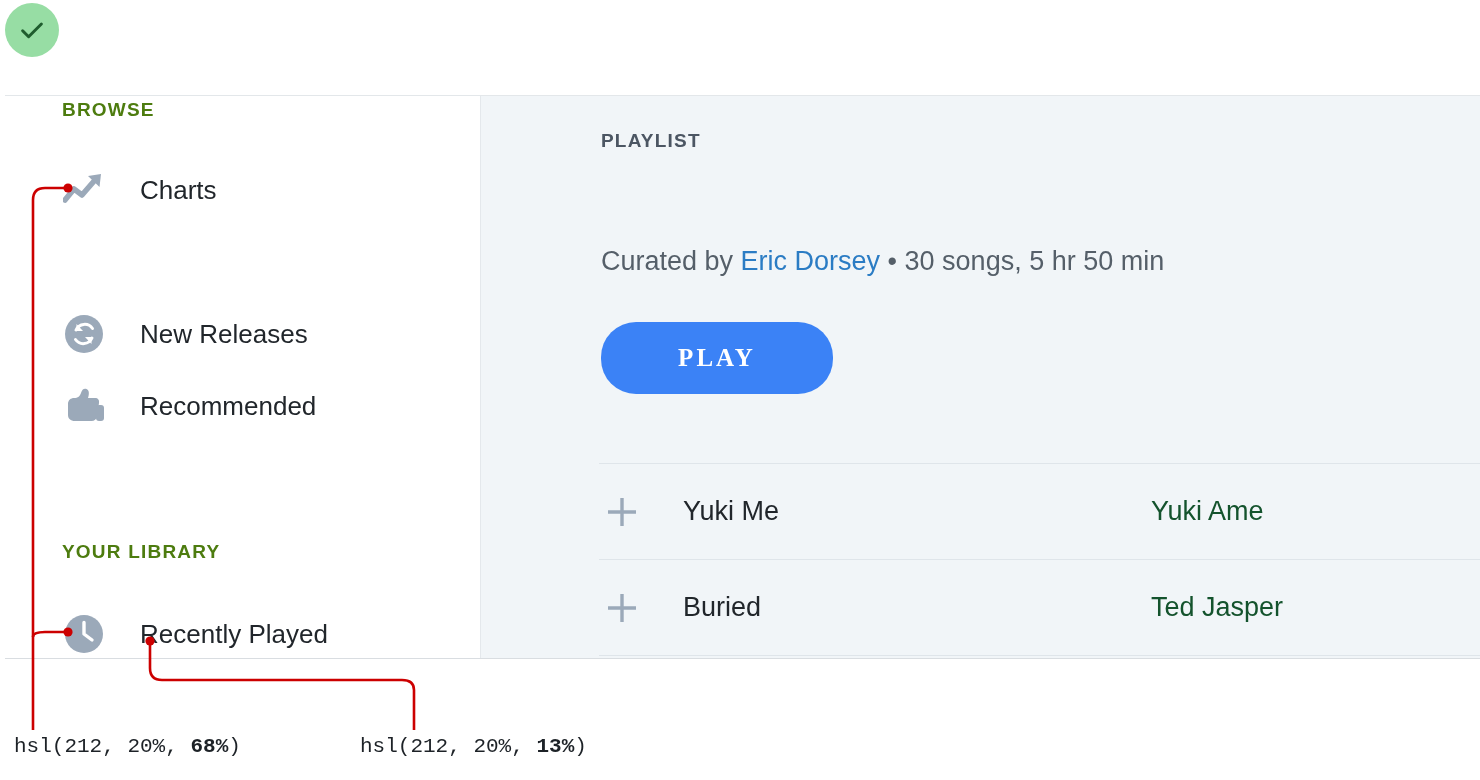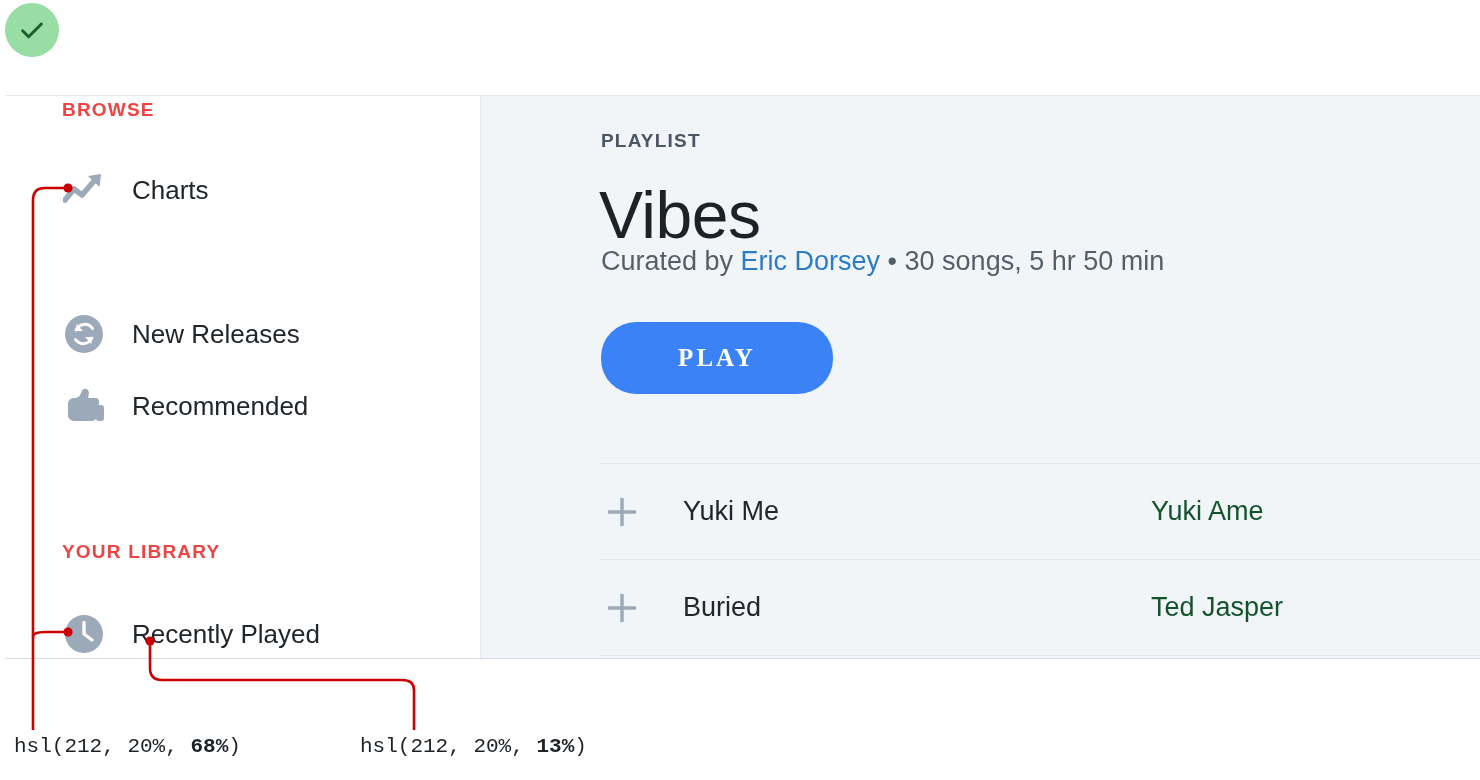--- a/index.html
+++ b/index.html
@@ -53,33 +53,33 @@
     position: relative;
     flex: 0 0 476px;
   }
 
   .section-header {
     position: absolute;
     left: 57px;
     font-size: 19px;
     font-weight: bold;
     letter-spacing: 1.2px;
-    color: #ef4444;
+    color: #4d7c0f;
     text-transform: uppercase;
   }
   #browse-header { top: 3px; }
   #library-header { top: 445px; }
 
   .nav-item {
     position: absolute;
     left: 57px;
     height: 48px;
     display: flex;
     align-items: center;
-    gap: 4px;
+    gap: 12px;
     cursor: pointer;
   }
   .nav-icon {
     width: 44px;
     height: 44px;
     flex: 0 0 44px;
     display: flex;
     align-items: center;
     justify-content: center;
   }
@@ -273,21 +273,20 @@
         </svg>
       </span>
       <span class="nav-label">Recently Played</span>
     </div>
   </nav>
 
   <section id="content">
 
     <div id="eyebrow">PLAYLIST</div>
 
-    <h1 id="playlist-title">Vibes</h1>
 
     <div id="meta-line">
       <span>Curated by </span><span class="author">Eric Dorsey</span><span> • 30 songs, 5 hr 50 min</span>
     </div>
 
     <button id="play-button">PLAY</button>
 
     <div id="track-list">
 
       <div class="track-row">

